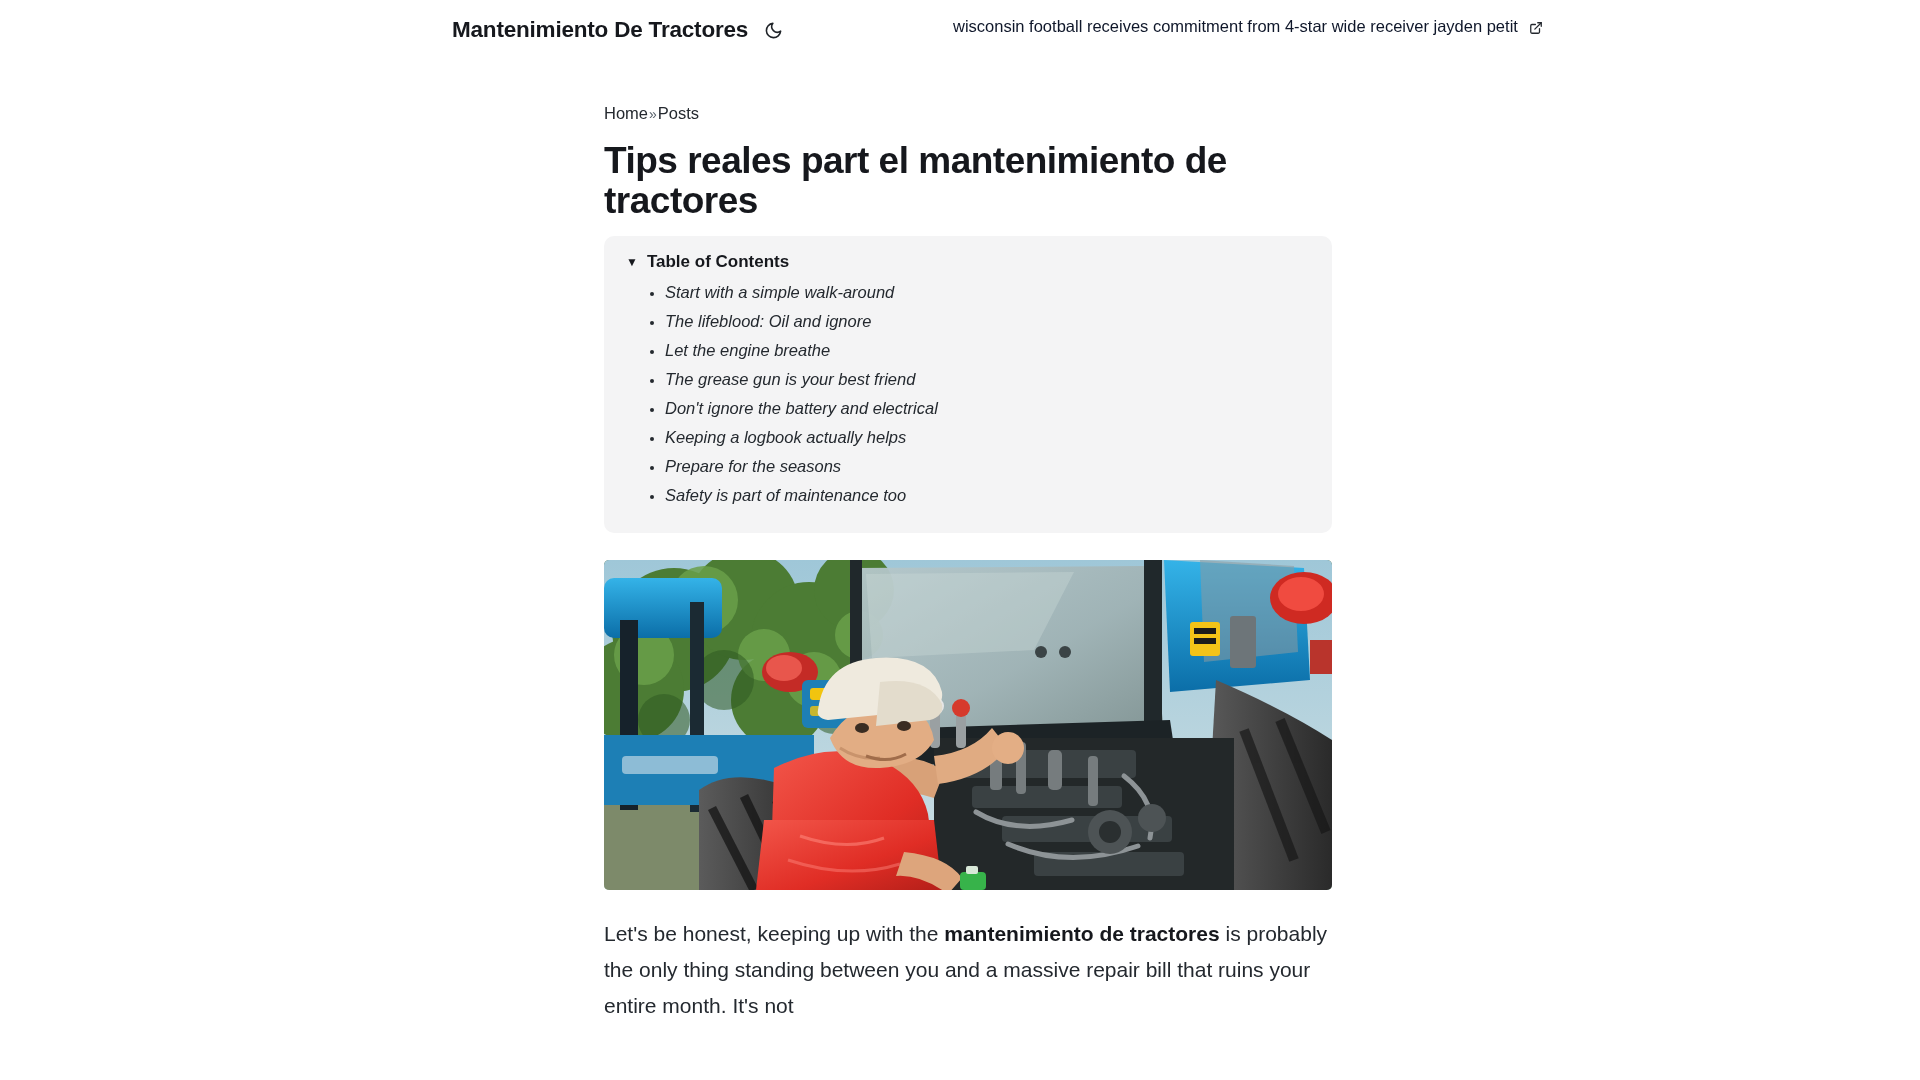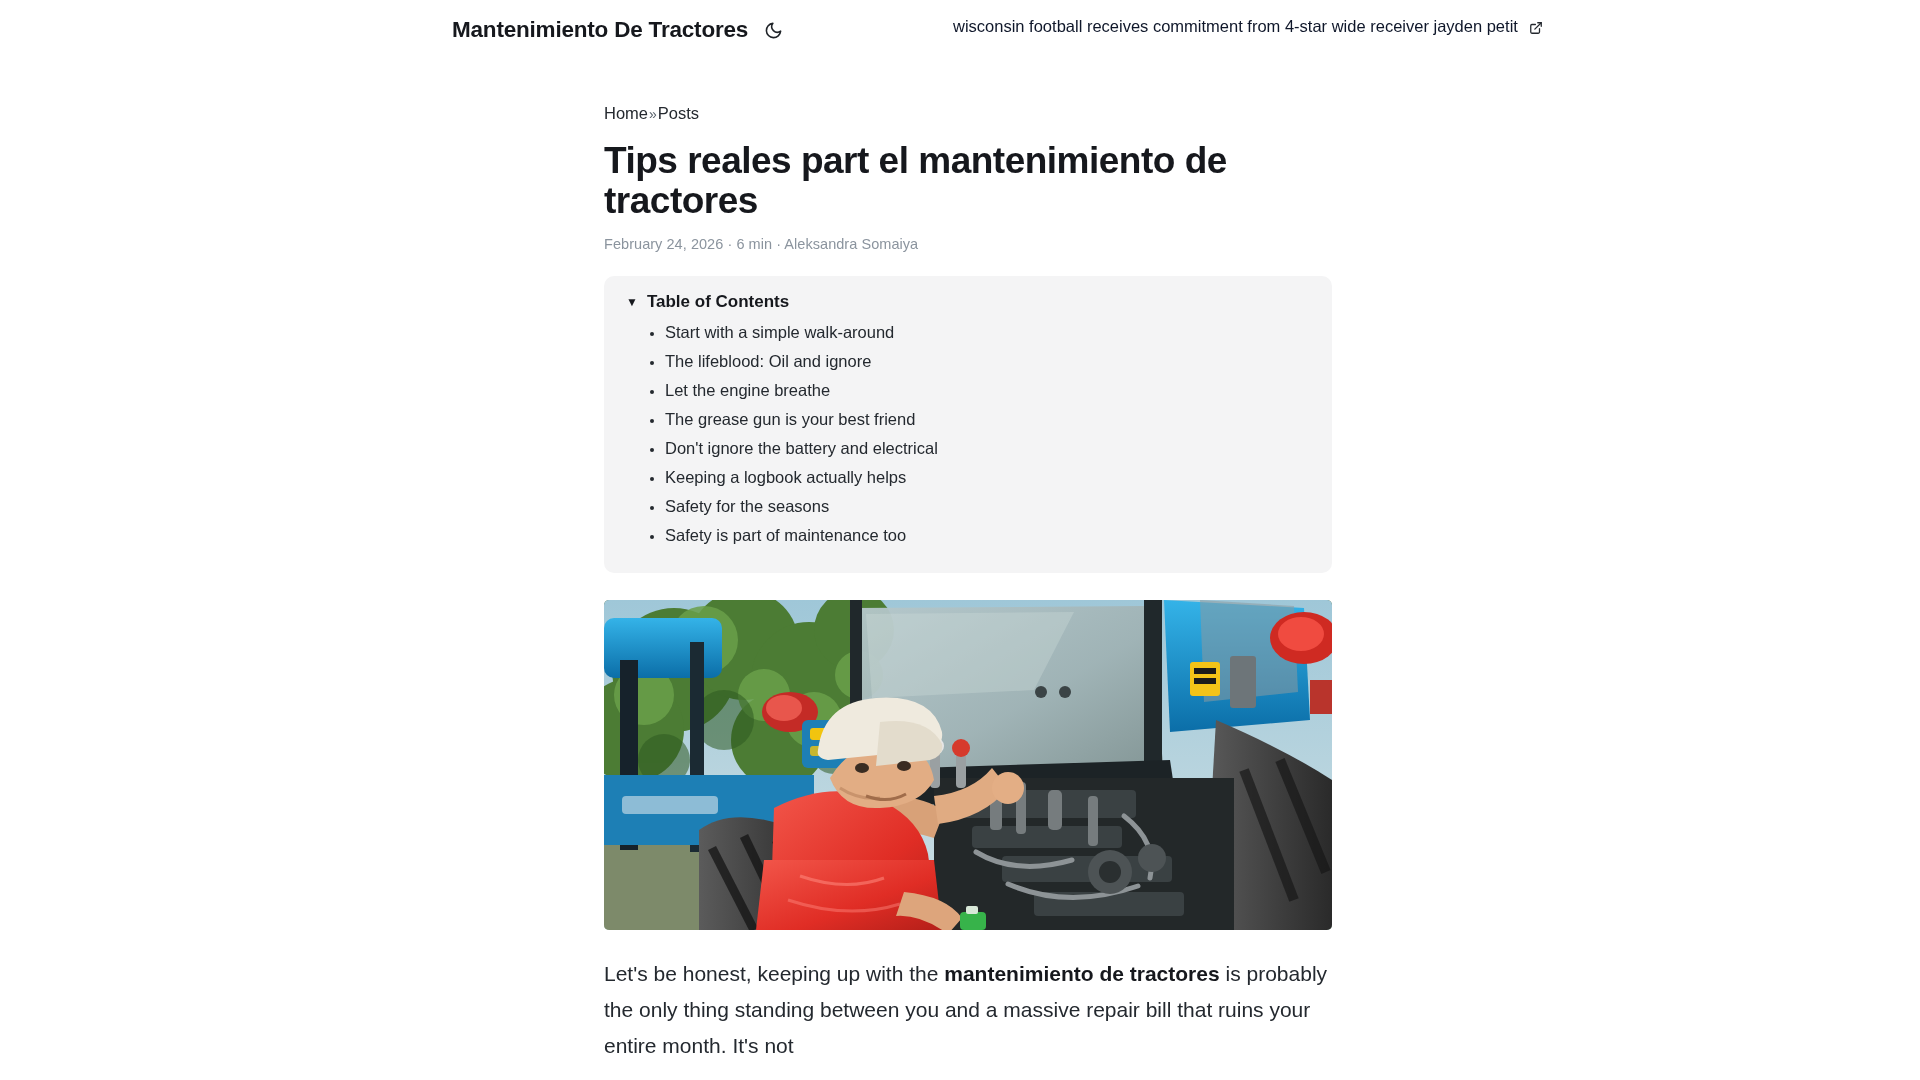--- a/index.html
+++ b/index.html
@@ -146,20 +146,21 @@
   .toc-caret {
     font-size: 12px;
     line-height: 1;
     color: #16181d;
   }
 
   .toc-list {
     list-style: disc;
     padding-left: 39px;
     margin-top: 9px;
+    font-style: italic;
   }
   .toc-list li {
     font-size: 16.5px;
     line-height: 1.45;
     color: #24292f;
     margin-bottom: 5px;
   }
   .toc-list li a {
     color: #24292f;
     text-decoration: none;
@@ -215,35 +216,34 @@
 
 <main class="page">
   <article class="article">
 
     <nav class="breadcrumb">
       <a href="#">Home</a><span class="sep">»</span><a href="#">Posts</a>
     </nav>
 
     <h1 class="post-title">Tips reales part el mantenimiento de tractores</h1>
 
-    <div class="post-meta">February 24, 2026 · 6 min · Aleksandra Somaiya</div>
 
     <section class="toc">
       <div class="toc-summary">
         <span class="toc-caret">▼</span>
         <span>Table of Contents</span>
       </div>
       <ul class="toc-list">
         <li><a href="#">Start with a simple walk-around</a></li>
         <li><a href="#">The lifeblood: Oil and ignore</a></li>
         <li><a href="#">Let the engine breathe</a></li>
         <li><a href="#">The grease gun is your best friend</a></li>
         <li><a href="#">Don't ignore the battery and electrical</a></li>
         <li><a href="#">Keeping a logbook actually helps</a></li>
-        <li><a href="#">Safety for the seasons</a></li>
+        <li><a href="#">Prepare for the seasons</a></li>
         <li><a href="#">Safety is part of maintenance too</a></li>
       </ul>
     </section>
 
     <figure class="hero">
       <svg viewBox="0 0 728 330" preserveAspectRatio="xMidYMid slice">
         <defs>
           <linearGradient id="sky" x1="0" y1="0" x2="0" y2="1">
             <stop offset="0%" stop-color="#9fc7d8"></stop>
             <stop offset="100%" stop-color="#cfe0e4"></stop>

